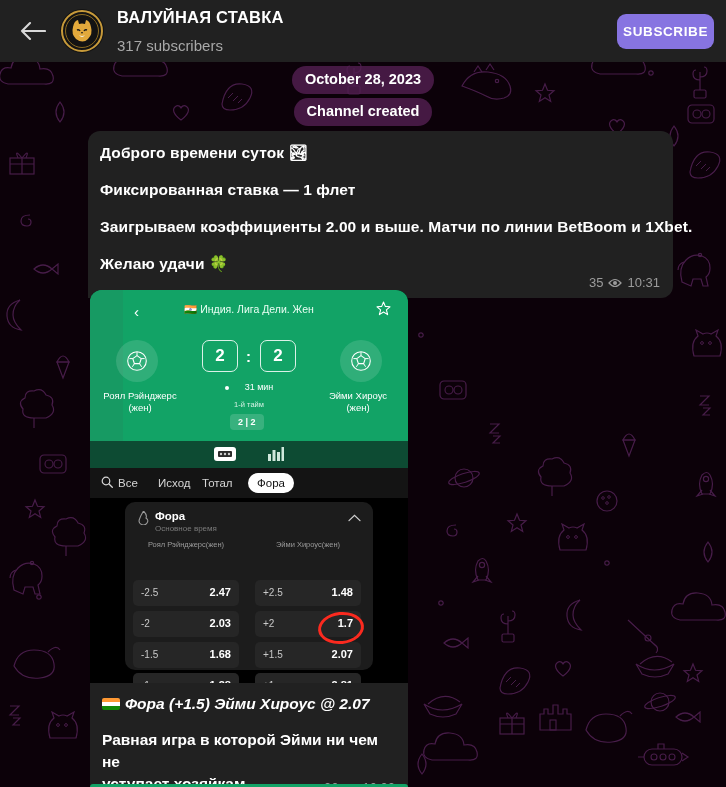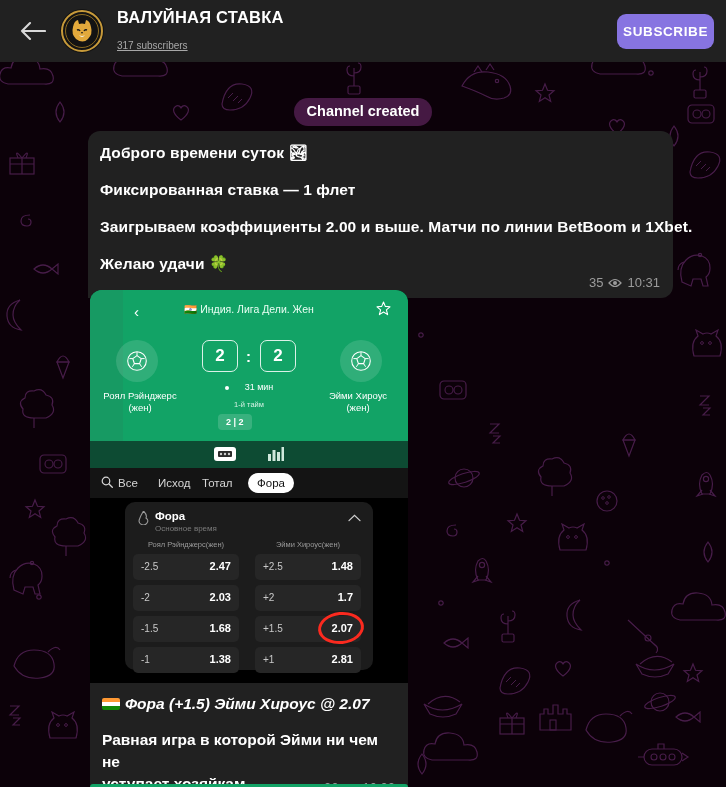--- a/index.html
+++ b/index.html
@@ -42,21 +42,21 @@
   .avatar .ring2 {
     position: absolute; left: 5px; top: 5px; right: 5px; bottom: 5px;
     border-radius: 50%; border: 1px solid #8a6a22;
   }
   .avatar .tiger { position: relative; z-index: 2; }
   #titles { margin-left: 13px; display: flex; flex-direction: column; justify-content: center; }
   #ch-title {
     color: #ffffff; font-size: 16.5px; font-weight: bold; letter-spacing: .2px;
     line-height: 19px; white-space: nowrap;
   }
-  #ch-subtitle { color: #a8a8a8; font-size: 10px; line-height: 17px; margin-top: 10px; text-decoration: underline; }
+  #ch-subtitle { color: #a8a8a8; font-size: 15px; line-height: 17px; margin-top: 10px; }
   #subscribe-btn {
     position: absolute; right: 12px; top: 14px;
     height: 35px; padding: 0 6px; border-radius: 9px;
     background: #8774e1; color: #fff; font-size: 13.5px; font-weight: bold;
     letter-spacing: .6px; display: flex; align-items: center; justify-content: center;
     border: none; cursor: pointer; font-family: "Liberation Sans", sans-serif;
   }
 
   
   #chat { position: absolute; left: 0; top: 62px; width: 726px; height: 725px; z-index: 10; }
@@ -155,21 +155,21 @@
   .odds-ttl { position: absolute; left: 30px; top: 8px; color: #fff; font-size: 11.5px; font-weight: bold; }
   .odds-sub { position: absolute; left: 30px; top: 22px; color: #7b7b7b; font-size: 8px; }
   .odds-flame { position: absolute; left: 13px; top: 9px; }
   .odds-chev { position: absolute; right: 12px; top: 12px; }
   .odds-colhdr {
     position: absolute; top: 38px; color: #9a9a9a; font-size: 7.5px;
     text-align: center; width: 106px; white-space: nowrap;
   }
   .odds-cell {
     position: absolute; width: 106px; height: 26px; background: #262626;
-    border-radius: 5px; color: #fff;
+    border-radius: 5px; color: #fff; margin-top: 26px;
   }
   .odds-cell .hcap { position: absolute; left: 8px; top: 7px; font-size: 10px; color: #c9c9c9; }
   .odds-cell .val { position: absolute; right: 8px; top: 6px; font-size: 11px; font-weight: bold; }
   #red-circle {
     position: absolute; left: 228px; top: 322px; width: 46px; height: 32px;
     border: 3.2px solid #fb2a1f; border-radius: 50%; transform: rotate(-6deg);
   }
 
   #caption { padding: 10px 13px 8px 12px; position: relative; min-height: 98px; }
   .cline { font-size: 15.5px; font-weight: bold; line-height: 22px; color: #fff; }
@@ -391,20 +391,23 @@
     <div id="titles">
       <div id="ch-title">ВАЛУЙНАЯ СТАВКА</div>
       <div id="ch-subtitle">317 subscribers</div>
     </div>
 
     <button id="subscribe-btn">SUBSCRIBE</button>
   </div>
 
   <div id="chat">
 
+    <div class="service-row" style="position:absolute;left:0;top:4px;width:726px;">
+      <div class="service-pill">October 28, 2023</div>
+    </div>
     <div class="service-row" style="position:absolute;left:0;top:36px;width:726px;">
       <div class="service-pill">Channel created</div>
     </div>
 
     <div class="bubble" id="msg1">
       <div class="mline">Доброго времени суток 🏞</div>
       <div class="mline">Фиксированная ставка — 1 флет</div>
       <div class="mline">Заигрываем коэффициенты 2.00 и выше. Матчи по линии BetBoom и 1Xbet.</div>
       <div class="mline" style="margin-bottom:16px">Желаю удачи 🍀</div>
       <div class="meta">
@@ -454,21 +457,21 @@
 
           <div class="score-box" style="left:112px;top:50px;">2</div>
           <div class="score-colon" style="left:156px;top:58px;">:</div>
           <div class="score-box" style="left:170px;top:50px;">2</div>
 
           <div class="live-row" style="left:109px;top:92px;">
             <span class="live-dot"></span>
             <span>31 мин</span>
           </div>
           <div class="half-txt" style="left:109px;top:110px;">1-й тайм</div>
-          <div class="half-score" style="left:128px;top:124px;">2 | 2</div>
+          <div class="half-score" style="left:140px;top:124px;">2 | 2</div>
         </div>
 
         <div class="sb-iconbar">
           <div class="sb-pill">
             <svg width="14" height="6" viewBox="0 0 14 6">
               <rect x="0" y="0" width="14" height="6" rx="1" fill="#2b2b2b"></rect>
               <circle cx="3" cy="3" r="1.2" fill="#cfcfcf"></circle>
               <circle cx="7" cy="3" r="1.2" fill="#cfcfcf"></circle>
               <circle cx="11" cy="3" r="1.2" fill="#cfcfcf"></circle>
             </svg>

